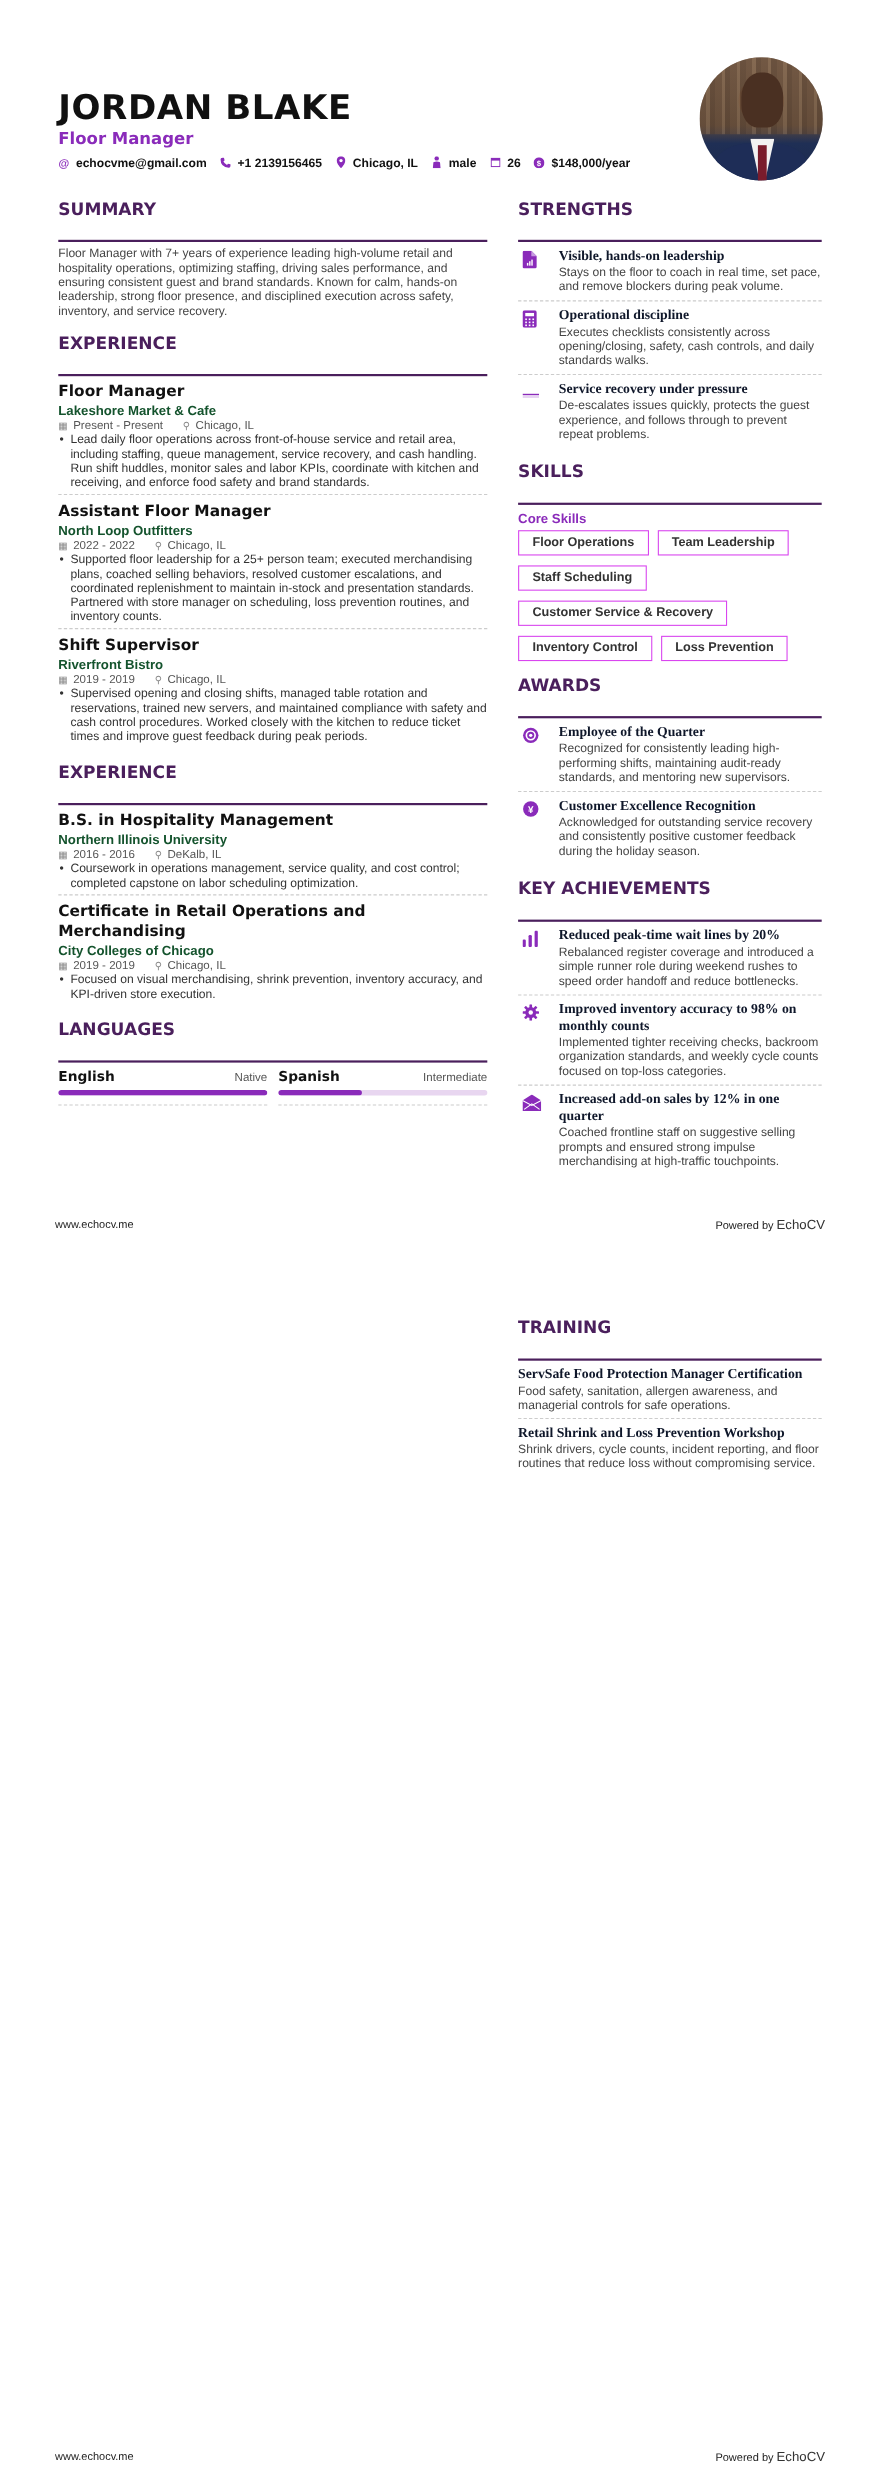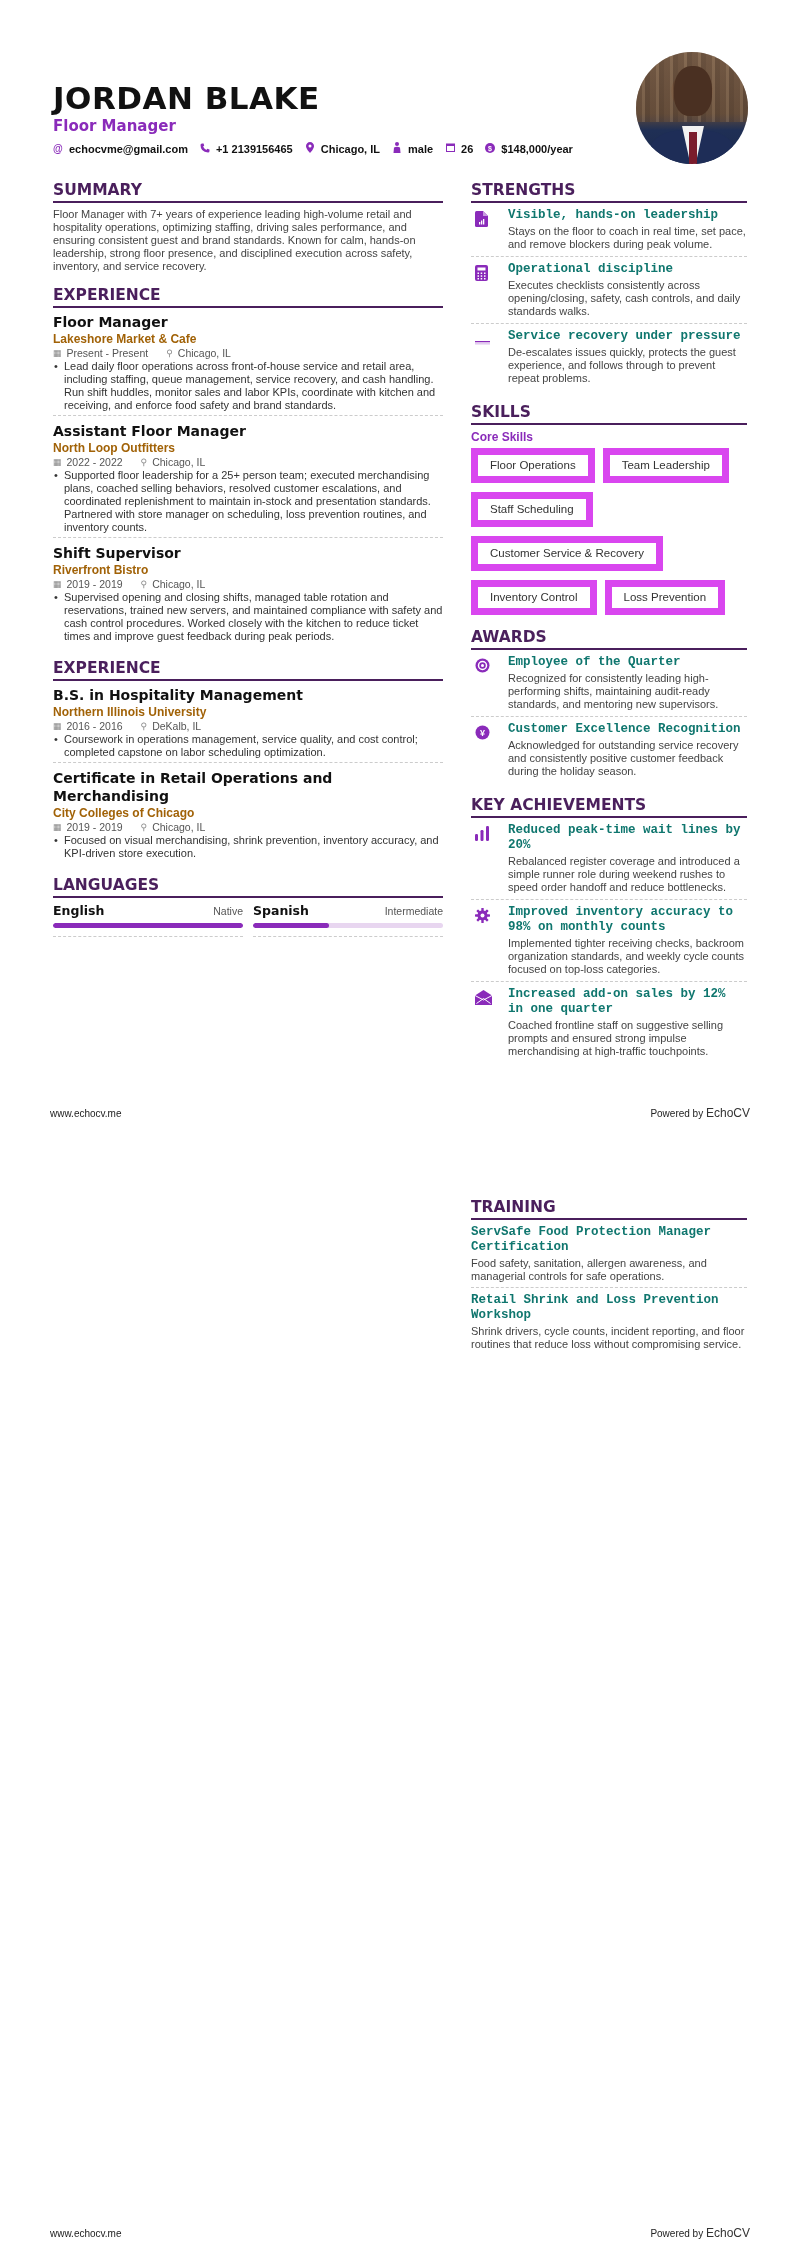--- a/index.html
+++ b/index.html
@@ -16,52 +16,52 @@
   .photo { position: absolute; left: 636px; top: 52px; width: 112px; height: 112px; border-radius: 50%; overflow: hidden; background: radial-gradient(circle at 50% 35%, #6b4a34 0 22%, transparent 23%), linear-gradient(180deg, #7d6450 0%, #5e4a3a 55%, #1f2f55 70%, #1c2a4d 100%); }
   .photo .face { position: absolute; left: 38px; top: 14px; width: 38px; height: 50px; border-radius: 45% 45% 40% 40%; background: #4a3022; }
   .photo .suit { position: absolute; left: 14px; top: 78px; width: 84px; height: 50px; border-radius: 40% 40% 0 0; background: #1e2d57; }
   .photo .shirt { position: absolute; left: 46px; top: 74px; width: 22px; height: 40px; background: #f2f2f2; clip-path: polygon(0 0,100% 0,60% 100%,40% 100%); }
   .photo .tie { position: absolute; left: 53px; top: 80px; width: 8px; height: 34px; background: #7a1c2c; }
   .photo .shelf { position: absolute; left: 0; top: 0; width: 112px; height: 70px; background: repeating-linear-gradient(90deg, #6a4f3a 0 6px, #8c6f54 6px 9px, #5b4331 9px 14px); opacity: .55; }
 
   .col-left { position: absolute; left: 53px; top: 180px; width: 390px; }
   .col-right { position: absolute; left: 471px; top: 180px; width: 276px; }
 
-  .sec-title { font-family: "DejaVu Sans", sans-serif; font-weight: bold; font-size: 15.5px; color: #4a1f5c; border-bottom: 2px solid #4a1f5c; padding-bottom: 1px; line-height: 20px; margin-bottom: 5px; }
+  .sec-title { font-family: "DejaVu Sans", sans-serif; font-weight: bold; font-size: 15.5px; color: #4a1f5c; border-bottom: 2px solid #4a1f5c; padding-bottom: 18px; line-height: 20px; margin-bottom: 5px; }
   .sec { margin-bottom: 12px; }
   .summary-text { font-size: 11px; line-height: 13px; color: #444; }
 
   .entry { padding-bottom: 3px; border-bottom: 1px dashed #ccc; margin-bottom: 6px; }
   .entry.last { border-bottom: none; }
   .entry-title { font-family: "DejaVu Sans", sans-serif; font-weight: bold; font-size: 14px; color: #111; line-height: 18px; }
-  .entry-org { font-weight: bold; font-size: 12px; color: #a16207; line-height: 16px; }
+  .entry-org { font-weight: bold; font-size: 12px; color: #14532d; line-height: 16px; }
   .meta { display: flex; font-size: 10.5px; color: #555; line-height: 13px; }
   .meta .m { display: flex; align-items: center; margin-right: 18px; }
   .meta .m .ic { color: #888; font-size: 9px; margin-right: 5px; }
   .bullets { list-style: none; font-size: 11px; line-height: 13px; color: #333; }
   .bullets li { position: relative; padding-left: 11px; }
   .bullets li:before { content: "•"; position: absolute; left: 1px; top: 0; }
 
   .langs { display: flex; gap: 10px; }
   .lang { flex: 1; border-bottom: 1px dashed #ccc; padding-bottom: 8px; }
   .lang-top { display: flex; justify-content: space-between; align-items: baseline; }
   .lang-name { font-family: "DejaVu Sans", sans-serif; font-weight: bold; font-size: 12.5px; color: #111; }
   .lang-level { font-size: 10.5px; color: #555; }
   .bar { margin-top: 5px; height: 5px; border-radius: 3px; background: #e8d6f0; overflow: hidden; }
   .bar .fill { height: 100%; background: #8a2bba; border-radius: 3px; }
 
   .item { display: flex; padding-bottom: 5px; border-bottom: 1px dashed #ccc; margin-bottom: 5px; }
   .item.last { border-bottom: none; }
   .item .ico { width: 37px; flex-shrink: 0; display: flex; justify-content: flex-start; padding-left: 4px; padding-top: 3px; color: #8a2bba; }
-  .item-title { font-family: Liberation Mono, monospace; font-weight: bold; font-size: 12.5px; color: #0f766e; line-height: 15px; }
+  .item-title { font-family: Liberation Serif, serif; font-weight: bold; font-size: 12.5px; color: #0f172a; line-height: 15px; }
   .item-desc { font-size: 11px; color: #444; line-height: 13px; margin-top: 2px; }
 
   .skills-sub { font-weight: bold; font-size: 12px; color: #8a2bba; margin-bottom: 4px; }
   .chips { display: flex; flex-wrap: wrap; gap: 9px 8px; }
-  .chip { border: 7px solid #d946ef; padding: 3px 12px; font-size: 11.5px; font-weight: normal; color: #333; line-height: 15px; }
+  .chip { border: 1px solid #d946ef; padding: 3px 12px; font-size: 11.5px; font-weight: bold; color: #333; line-height: 15px; }
 
   .footer { position: absolute; left: 50px; width: 700px; display: flex; justify-content: space-between; align-items: center; }
   .footer .site { font-size: 10px; color: #222; }
   .footer .powered { font-size: 10px; color: #222; }
   .footer .brand { font-size: 12px; color: #333; }
 
   .training { position: absolute; left: 471px; top: 1197px; width: 276px; }
   .train-item { padding-bottom: 4px; border-bottom: 1px dashed #ccc; margin-bottom: 5px; }
   .train-item.last { border-bottom: none; }
 </style>

